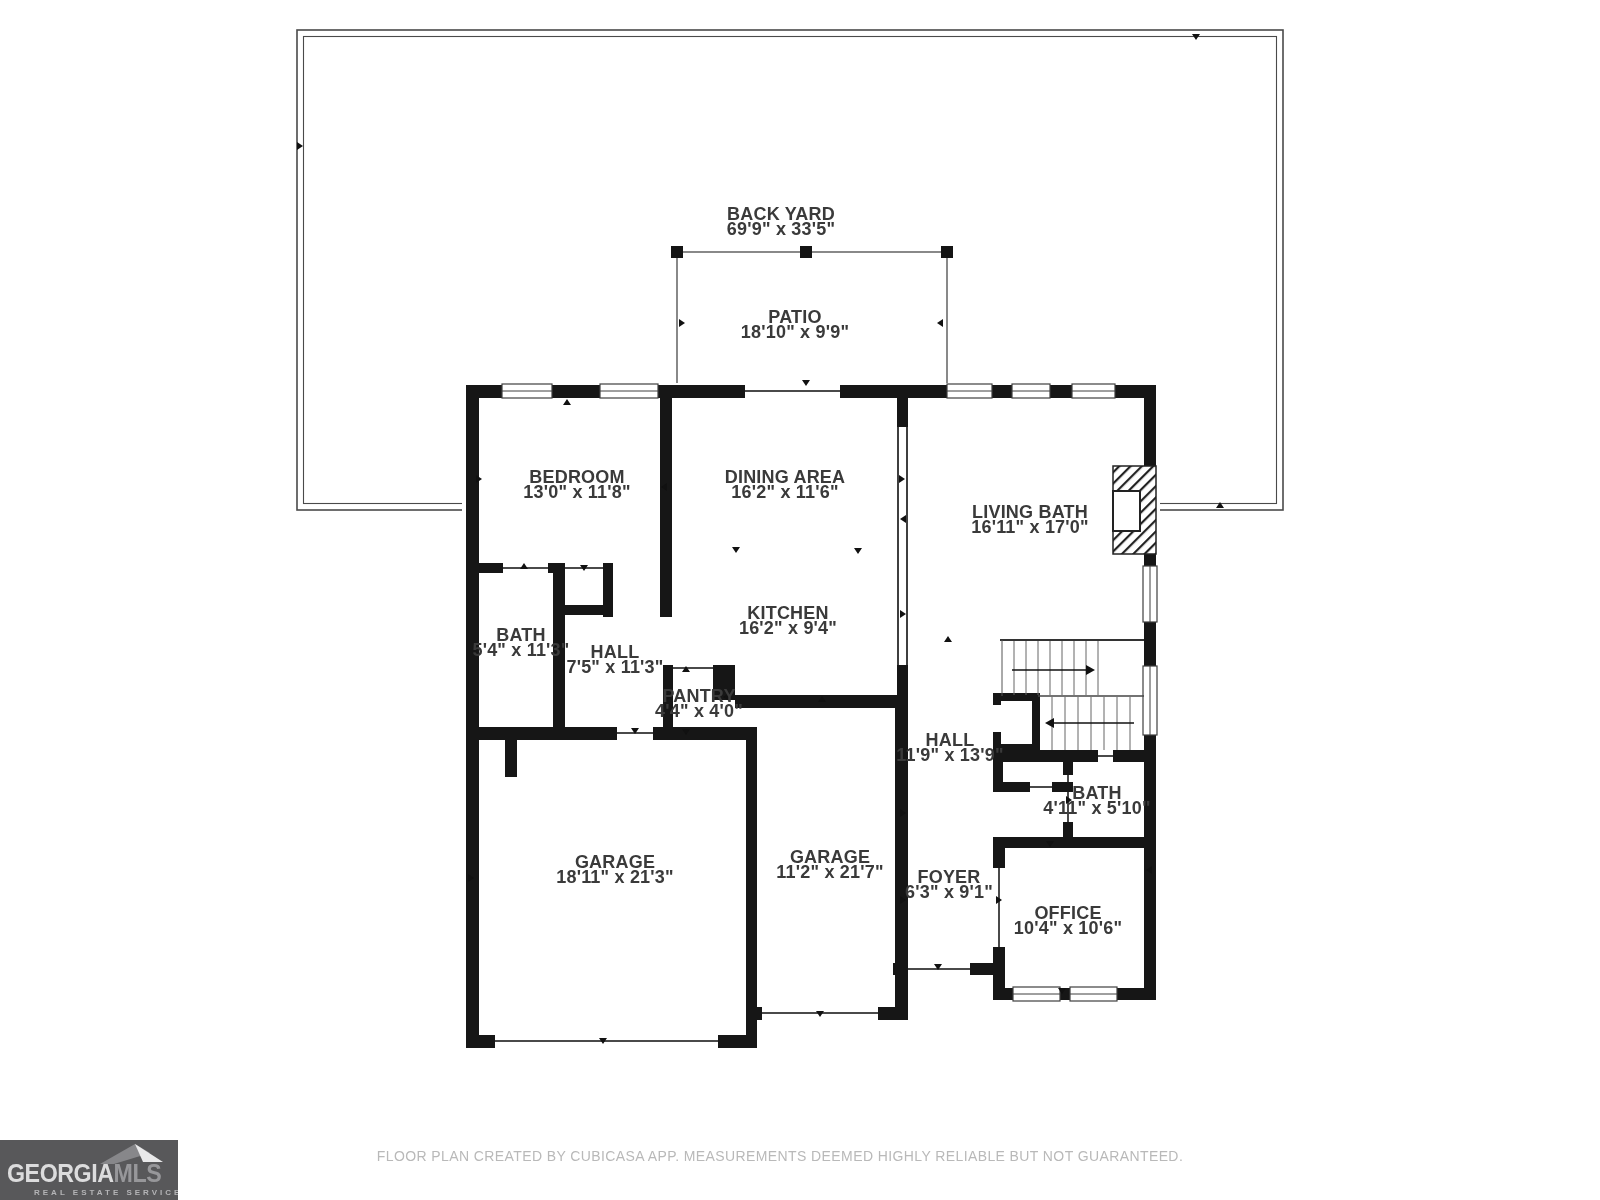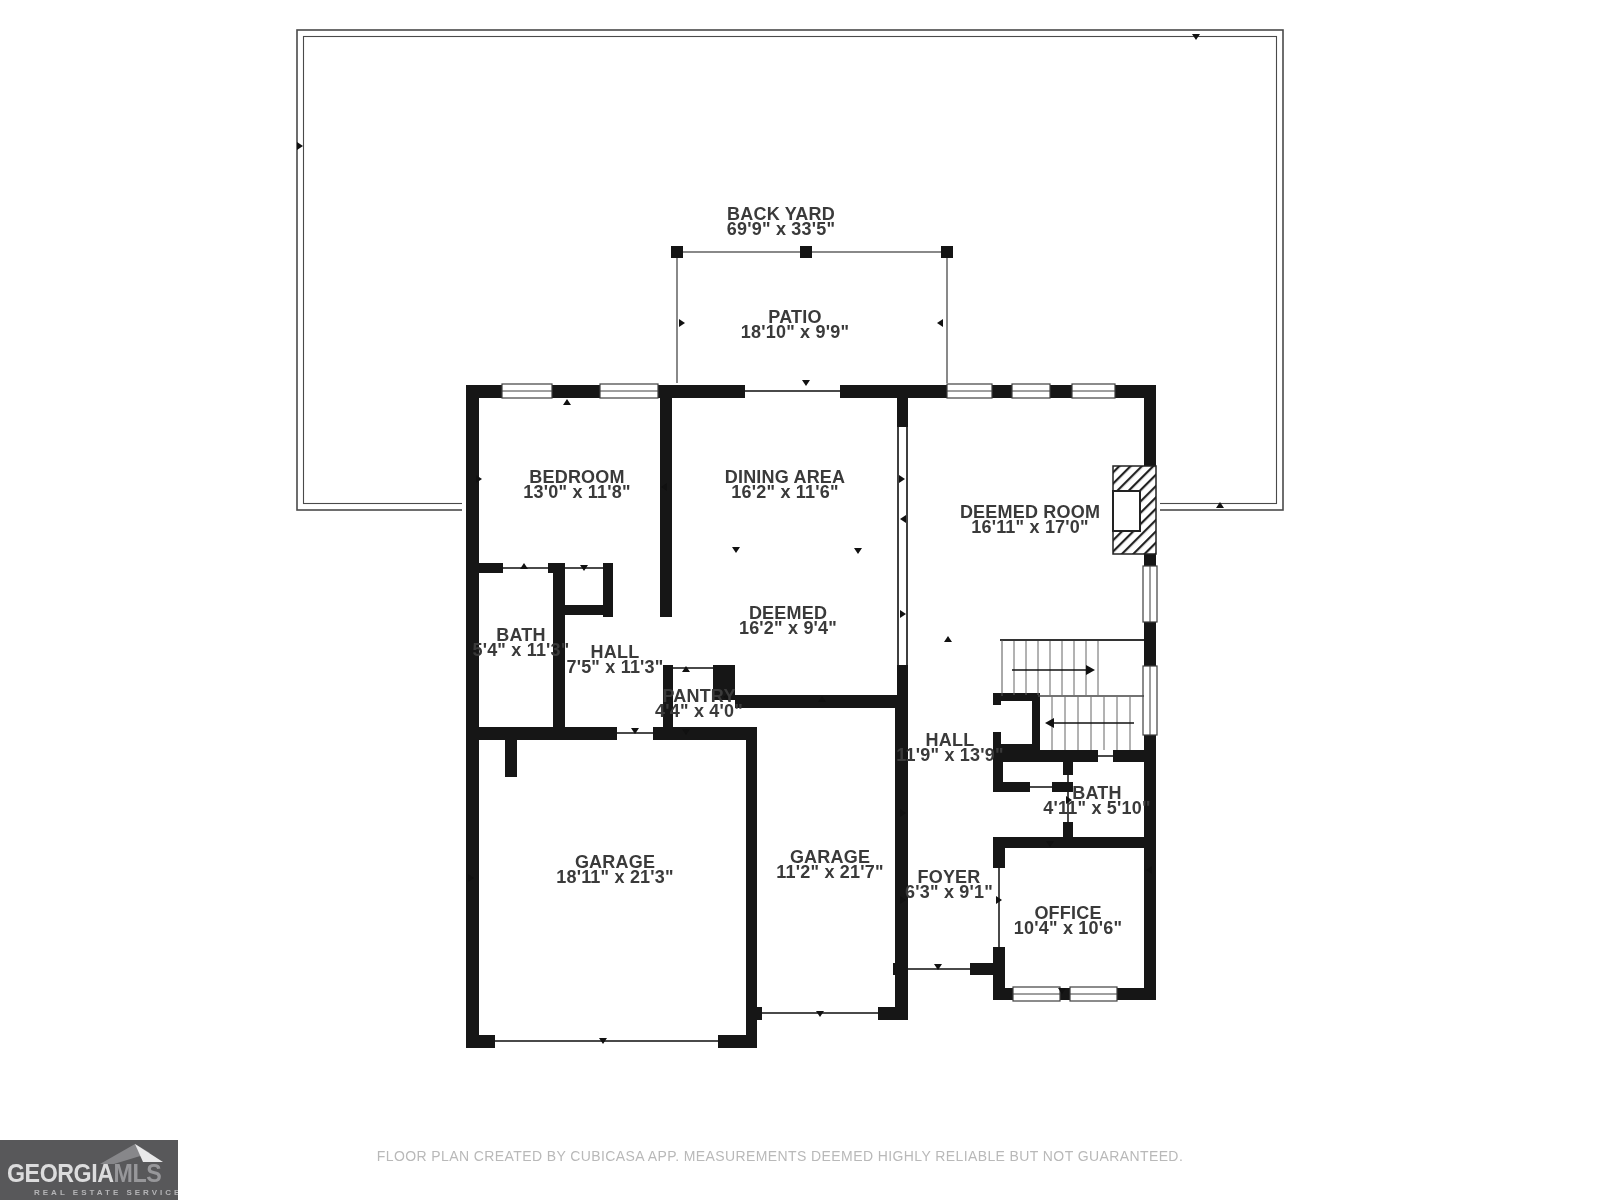--- a/index.html
+++ b/index.html
@@ -209,33 +209,33 @@
   </div>
   <div class="room-label" style="left:577px;top:470px">
     <div class="rname">BEDROOM</div>
     <div class="rdims">13'0" x 11'8"</div>
   </div>
   <div class="room-label" style="left:785px;top:470px">
     <div class="rname">DINING AREA</div>
     <div class="rdims">16'2" x 11'6"</div>
   </div>
   <div class="room-label" style="left:1030px;top:505px">
-    <div class="rname">DEEMED ROOM</div>
+    <div class="rname">LIVING BATH</div>
     <div class="rdims">16'11" x 17'0"</div>
   </div>
   <div class="room-label" style="left:521px;top:628px">
     <div class="rname">BATH</div>
     <div class="rdims">5'4" x 11'3"</div>
   </div>
   <div class="room-label" style="left:615px;top:645px">
     <div class="rname">HALL</div>
     <div class="rdims">7'5" x 11'3"</div>
   </div>
   <div class="room-label" style="left:788px;top:606px">
-    <div class="rname">DEEMED</div>
+    <div class="rname">KITCHEN</div>
     <div class="rdims">16'2" x 9'4"</div>
   </div>
   <div class="room-label" style="left:699px;top:689px">
     <div class="rname">PANTRY</div>
     <div class="rdims">4'4" x 4'0"</div>
   </div>
   <div class="room-label" style="left:950px;top:733px">
     <div class="rname">HALL</div>
     <div class="rdims">11'9" x 13'9"</div>
   </div>

